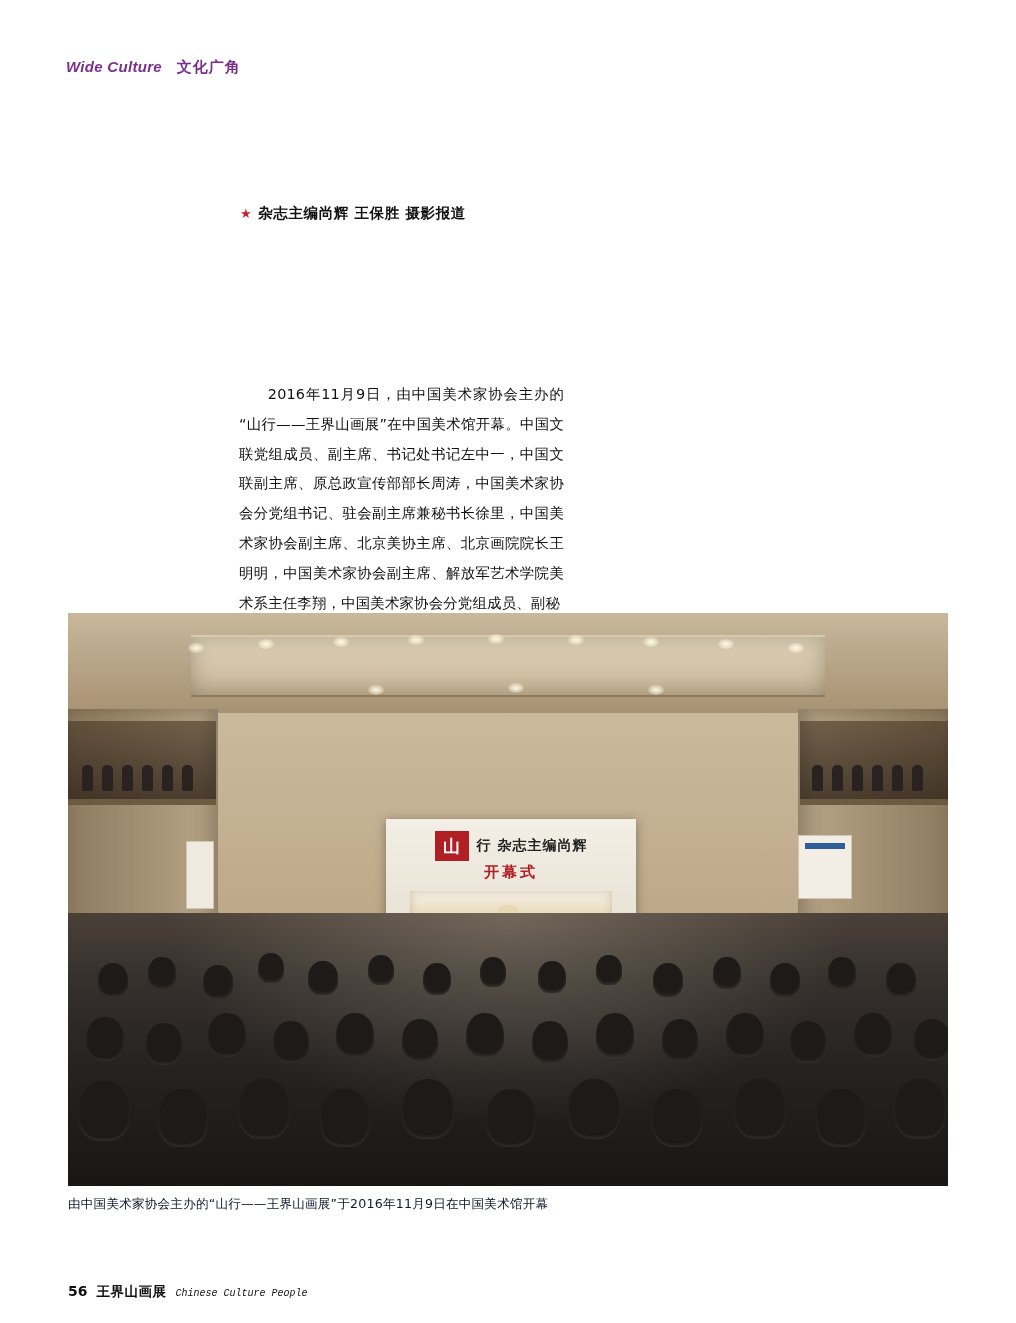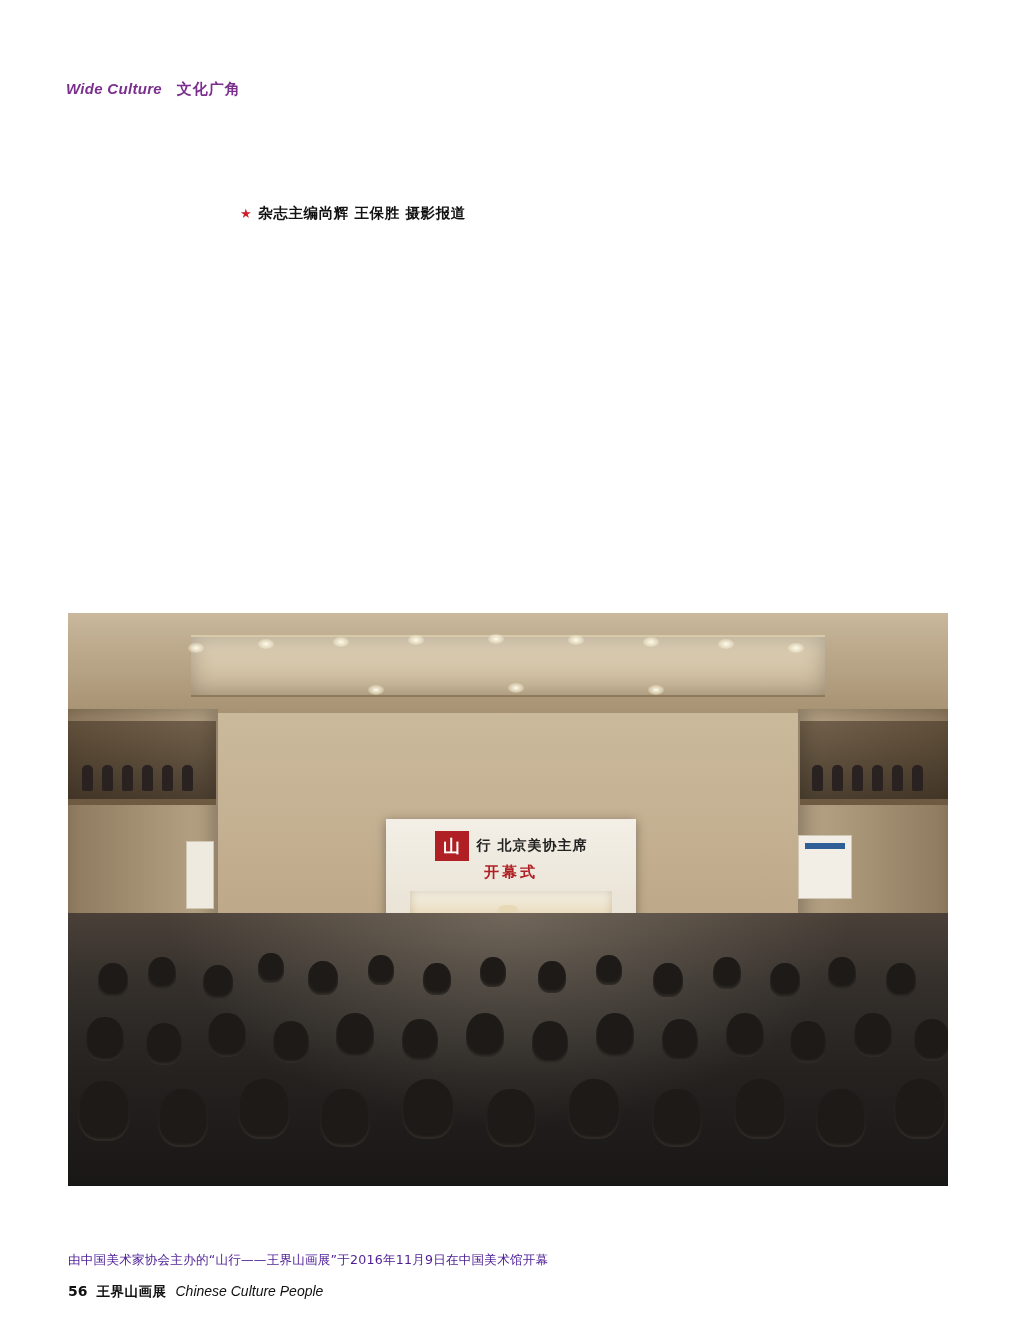--- a/index.html
+++ b/index.html
@@ -19,21 +19,20 @@
   
   .running-head {
     position: absolute;
     left: 66px;
     top: 58px;
     font-family: "Liberation Sans", sans-serif;
     font-size: 15px;
     letter-spacing: .5px;
     color: #7b2f8c;
     white-space: nowrap;
-    margin-top: 22px;
   }
   .running-head .rh-en {
     font-style: italic;
     font-weight: 600;
     letter-spacing: .3px;
   }
   .running-head .rh-cn {
     font-weight: 600;
     margin-left: 10px;
     letter-spacing: 1px;
@@ -217,60 +216,63 @@
     background: #f2eee6; border: 1px solid #cfc6b4;
   }
   .p-sign-r:after {
     content: ""; position: absolute; left: 6px; top: 7px; width: 40px; height: 6px; background: #2f5f96;
   }
 
   
   .caption {
     position: absolute;
     left: 68px;
-    top: 1252px;
+    top: 1196px;
     width: 880px;
     font-family: "DejaVu Sans", "Liberation Sans", sans-serif;
     font-size: 12.6px;
-    color: #4c1d95;
+    color: #0f172a;
     letter-spacing: .2px;
   }
 
   
   .footer {
     position: absolute;
     left: 68px;
     top: 1283px;
     display: flex;
     align-items: baseline;
     gap: 9px;
     font-family: "DejaVu Sans", "Liberation Sans", sans-serif;
     font-size: 13.5px;
     color: #111;
   }
   .footer .pg { font-weight: bold; font-size: 14px; text-align: right; }
   .footer .ft-cn { font-weight: bold; letter-spacing: .5px; }
-  .footer .ft-en { font-family: Liberation Sans, sans-serif; font-style: italic; font-size: 14px; }
+  .footer .ft-en { font-family: Liberation Mono, monospace; font-style: italic; font-size: 10px; }
 </style>
 </head>
 <body>
 
 <div class="running-head">
   <span class="rh-en">Wide Culture</span>
   <span class="rh-cn">文化广角</span>
 </div>
 
 <div class="title-block">
   <div class="byline">
     <span class="star">★</span>
     <span>杂志主编尚辉  王保胜  摄影报道</span>
   </div>
 </div>
 
 <div class="body-cols">
+  <div class="col first">
+    <p>2016年11月9日，由中国美术家协会主办的“山行——王界山画展”在中国美术馆开幕。中国文联党组成员、副主席、书记处书记左中一，中国文联副主席、原总政宣传部部长周涛，中国美术家协会分党组书记、驻会副主席兼秘书长徐里，中国美术家协会副主席、北京美协主席、北京画院院长王明明，中国美术家协会副主席、解放军艺术学院美术系主任李翔，中国美术家协会分党组成员、副秘</p>
+  </div>
 </div>
 
 <div class="photo-wrap">
   <div class="photo">
     <div class="p-ceiling"></div>
     <div class="p-lights">
       <i style="left:120px;top:6px"></i>
         <i style="left:190px;top:2px"></i>
         <i style="left:265px;top:0"></i>
       <i style="left:340px;top:-2px"></i>
@@ -303,21 +305,21 @@
       <span class="h" style="left:92px"></span>
         <span class="h" style="left:112px"></span>
     </div>
 
     <div class="p-sign-l"></div>
     <div class="p-sign-r"></div>
 
     <div class="p-stage">
       <div class="p-banner-top">
         <span class="p-banner-red">山</span>
-        <span class="p-banner-txt">行   北京美协主席</span>
+        <span class="p-banner-txt">行   杂志主编尚辉</span>
       </div>
       <div class="p-banner-sub">开幕式</div>
       <div class="p-painting"></div>
     </div>
 
     <div class="p-floor-glow"></div>
     <div class="p-speaker"></div>
 
     <div class="p-crowd">
       <i style="left:30px;top:50px;width:30px;height:34px"></i>

